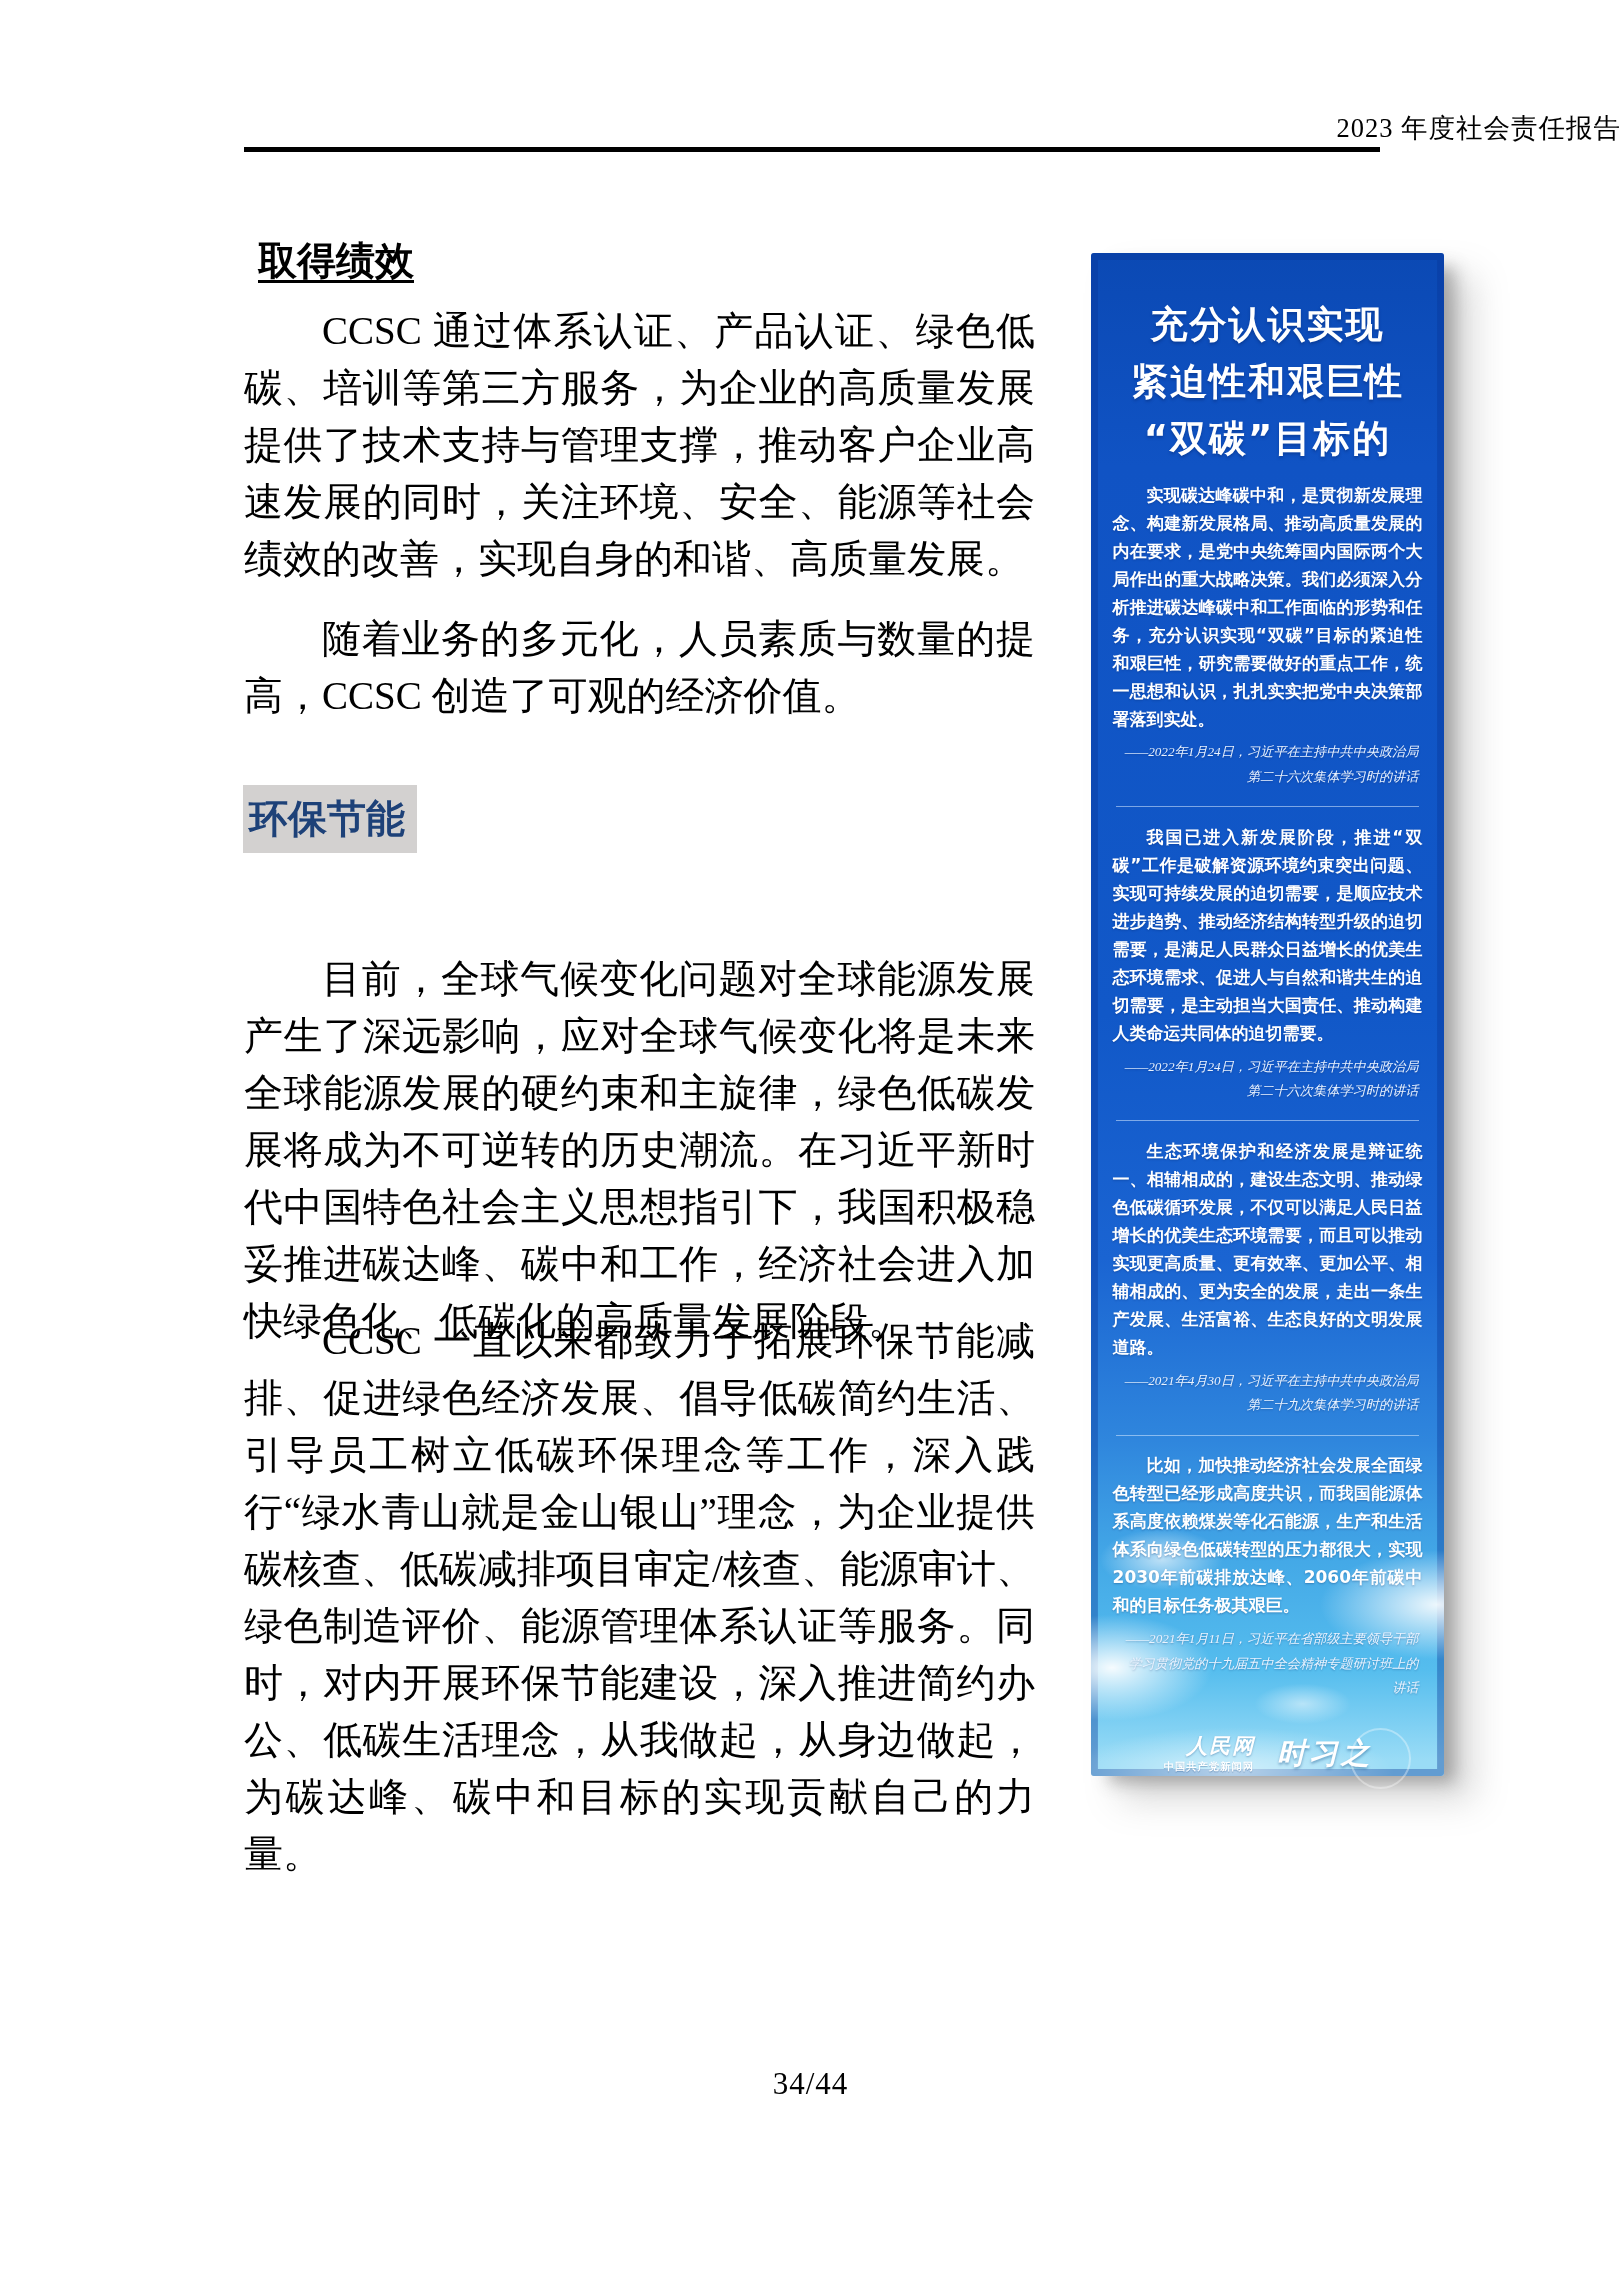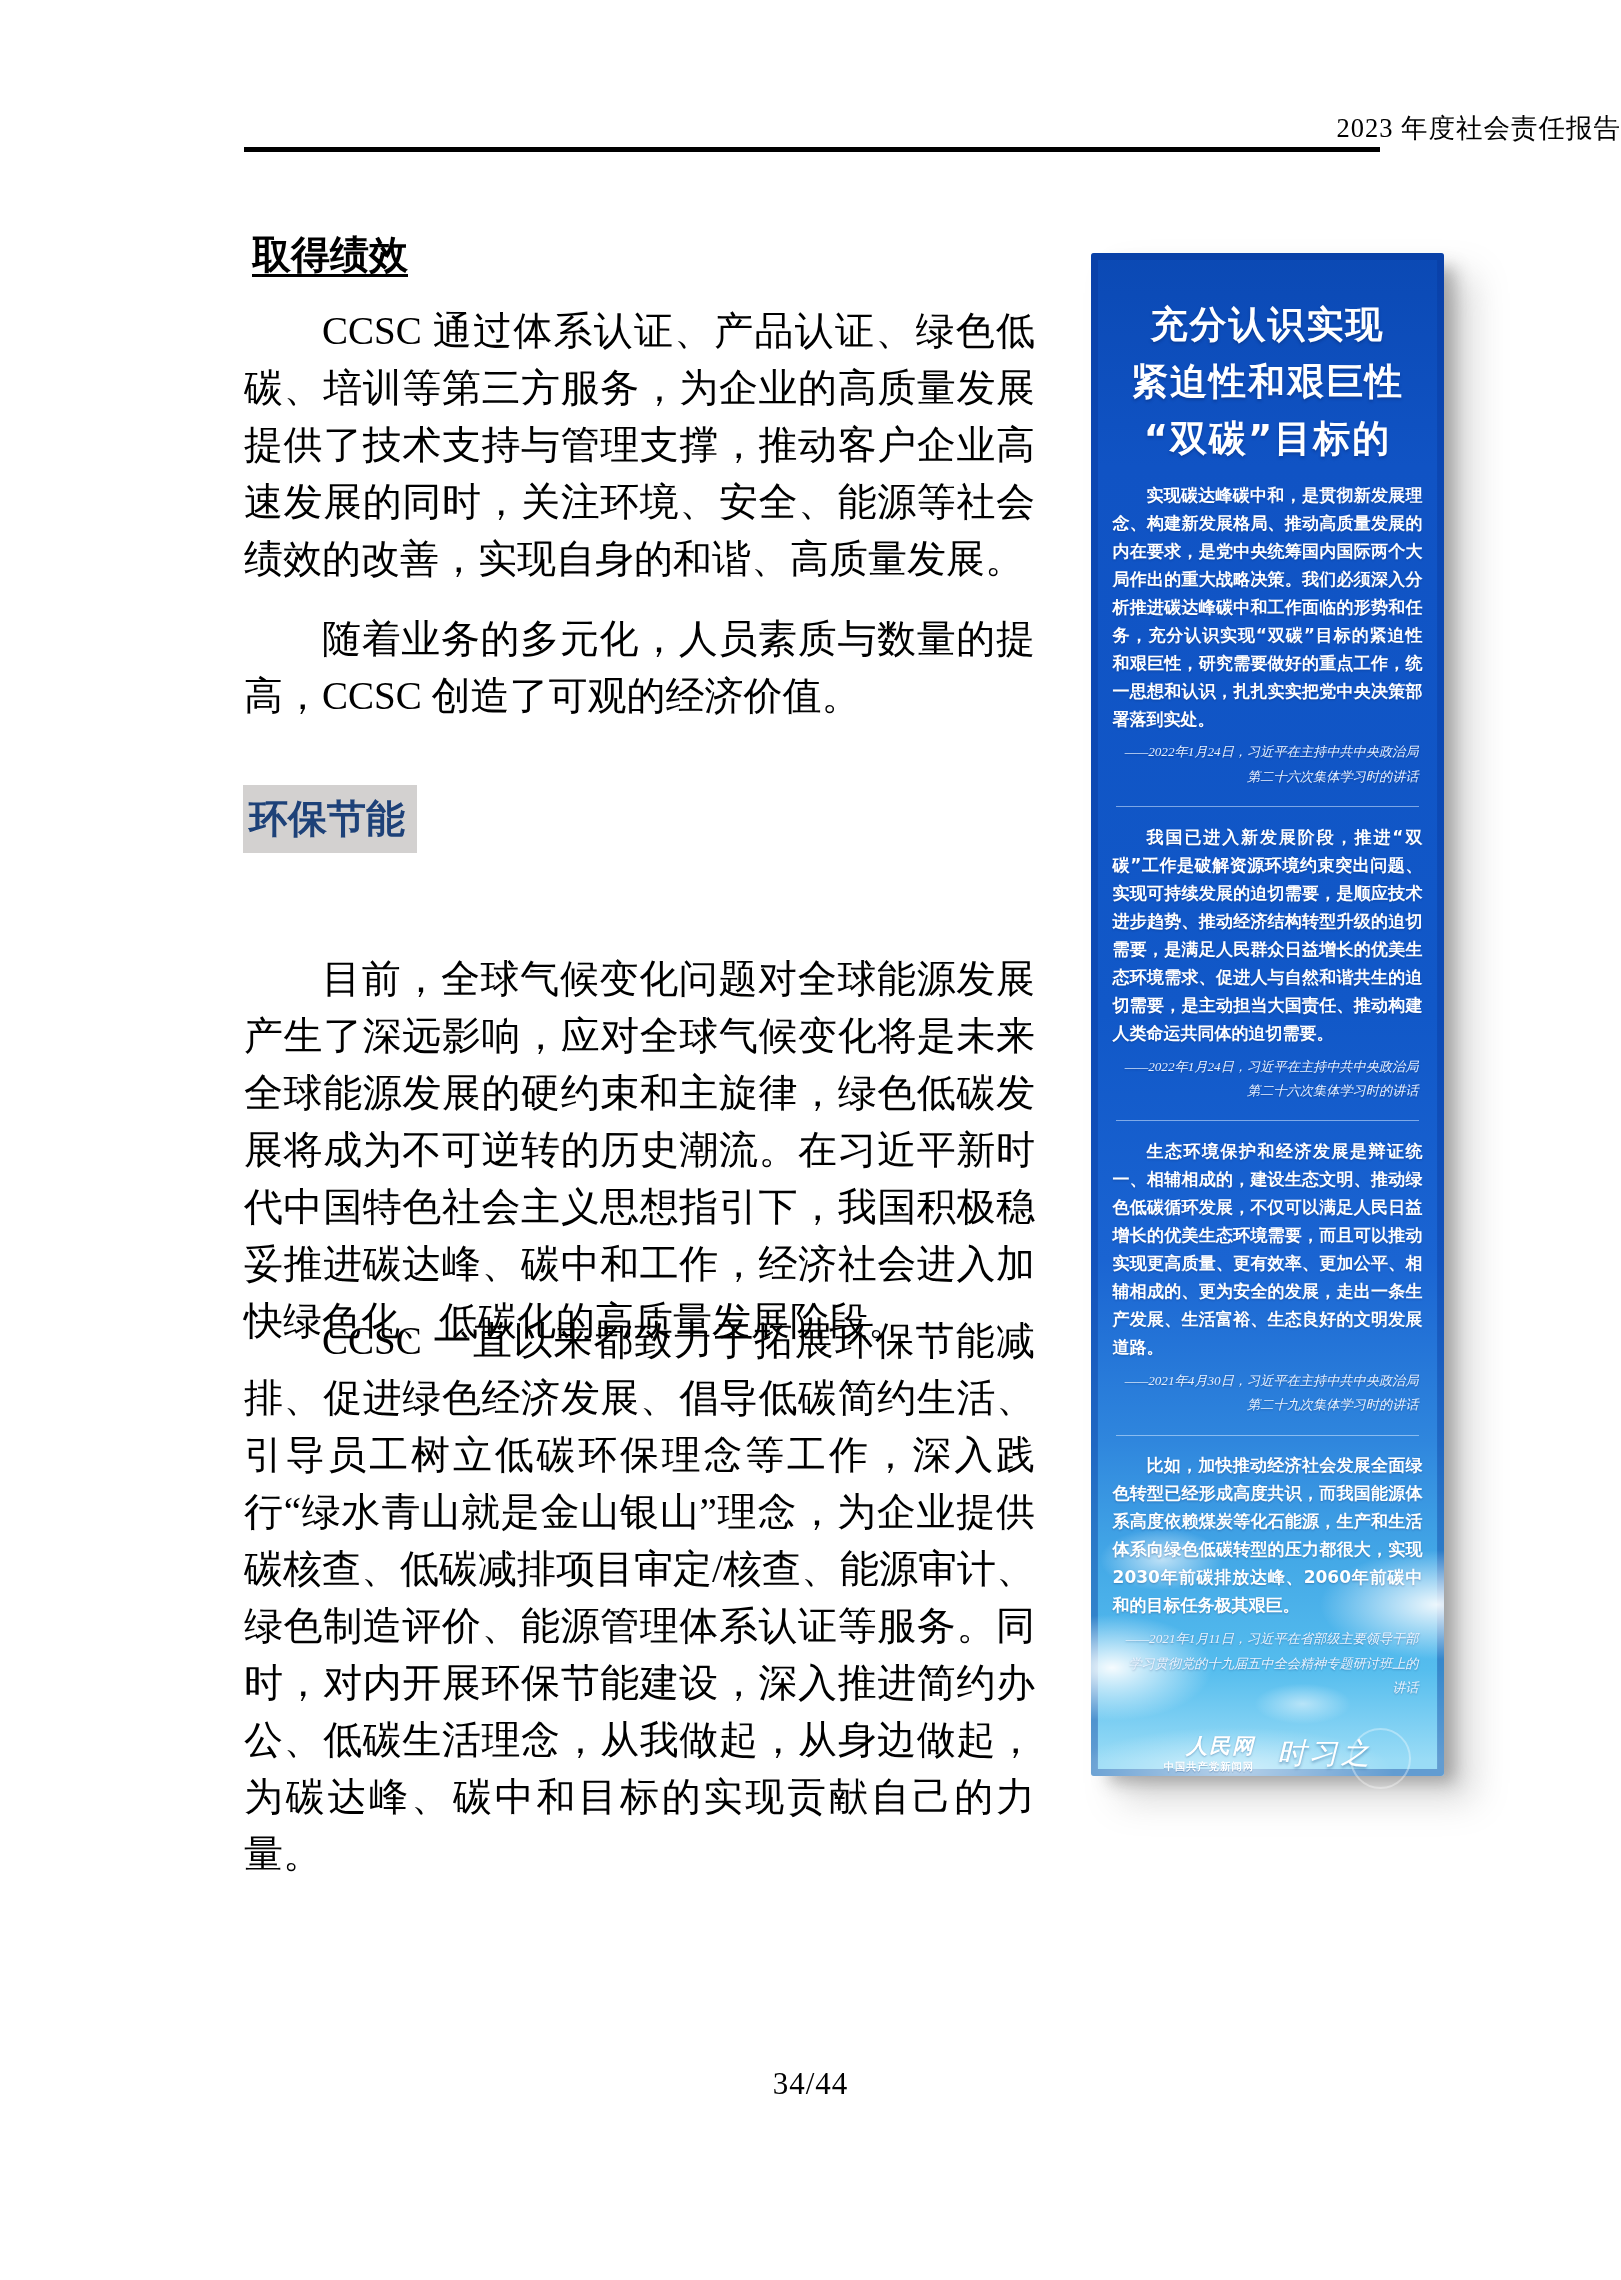--- a/index.html
+++ b/index.html
@@ -14,21 +14,21 @@
   .header-title{
     position:absolute;top:110px;left:0;width:100%;
     text-align:right;font-size:26.5px;color:#000;letter-spacing:1px;
   }
   .header-rule{
     position:absolute;top:147px;left:244px;width:1136px;height:4.9px;
     background:#000;
   }
   
   .sec-heading{
-    position:absolute;left:244px;top:220px;margin:8px;
+    position:absolute;left:244px;top:220px;margin:14px;
     font-size:39px;font-weight:bold;color:#000;
     text-decoration:underline;text-underline-offset:5.9px;text-decoration-thickness:2.9px;text-align:center;
   }
   .body-p{
     position:absolute;left:244px;width:791px;margin:0;
     font-size:39px;line-height:57px;color:#000;
     text-align:justify;text-indent:2em;
   }
   .p1{top:302px;}
   .p2{top:610px;}
@@ -108,21 +108,21 @@
     font-family:"Liberation Serif","DejaVu Serif",serif;
     font-style:italic;font-weight:bold;font-size:21px;letter-spacing:2px;
     text-shadow:0 1px 2px rgba(0,60,120,.35);
     margin-left:24px;
   }
   .logo-people .sub{
     margin-top:4px;font-size:10.3px;letter-spacing:1px;font-weight:bold;
     text-shadow:0 1px 1px rgba(0,60,120,.35);
   }
   .logo-shixizhi{
-    font-size:29px;font-weight:normal;font-style:italic;letter-spacing:2.9px;
+    font-size:29px;font-weight:bold;font-style:italic;letter-spacing:2.9px;
     text-shadow:0 2px 2.9px rgba(0,60,120,.40);
     position:relative;
   }
   .logo-ring{
     position:absolute;right:33px;top:-5.9px;width:57px;height:57px;
     border:2.9px solid rgba(255,255,255,.35);border-radius:50%;
   }
   
   .page-num{
     position:absolute;top:2066px;left:0;width:100%;

